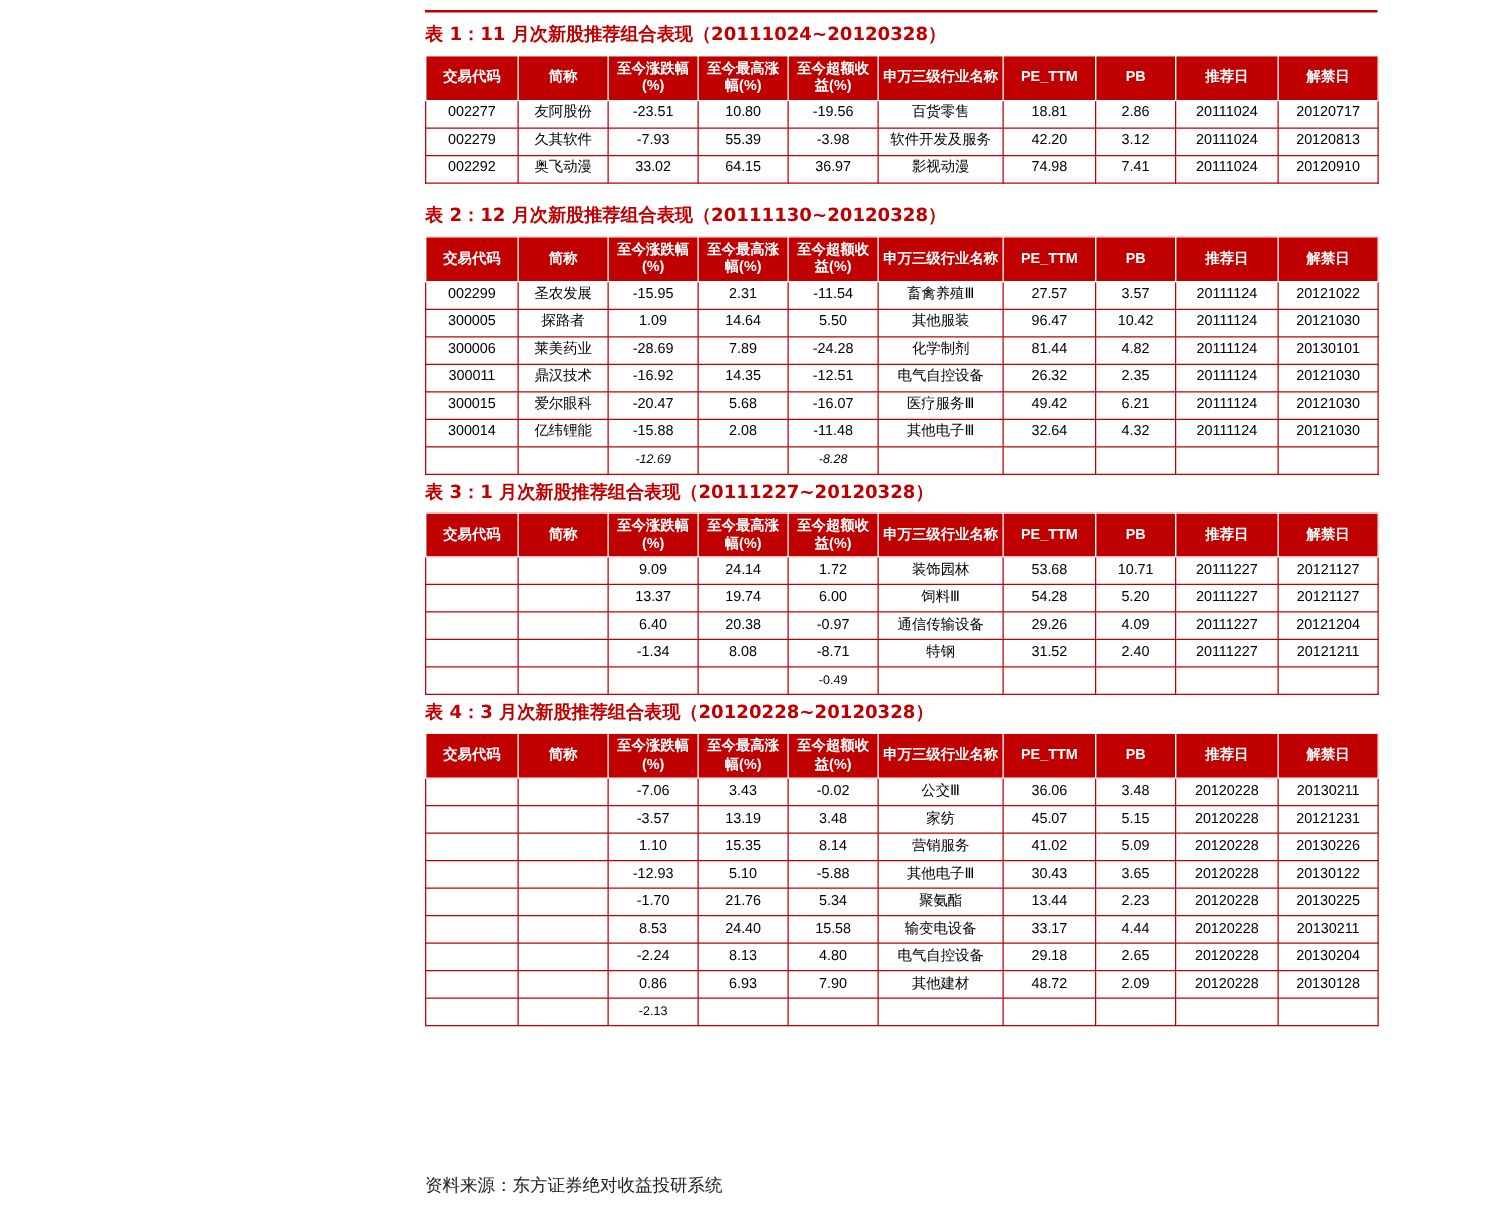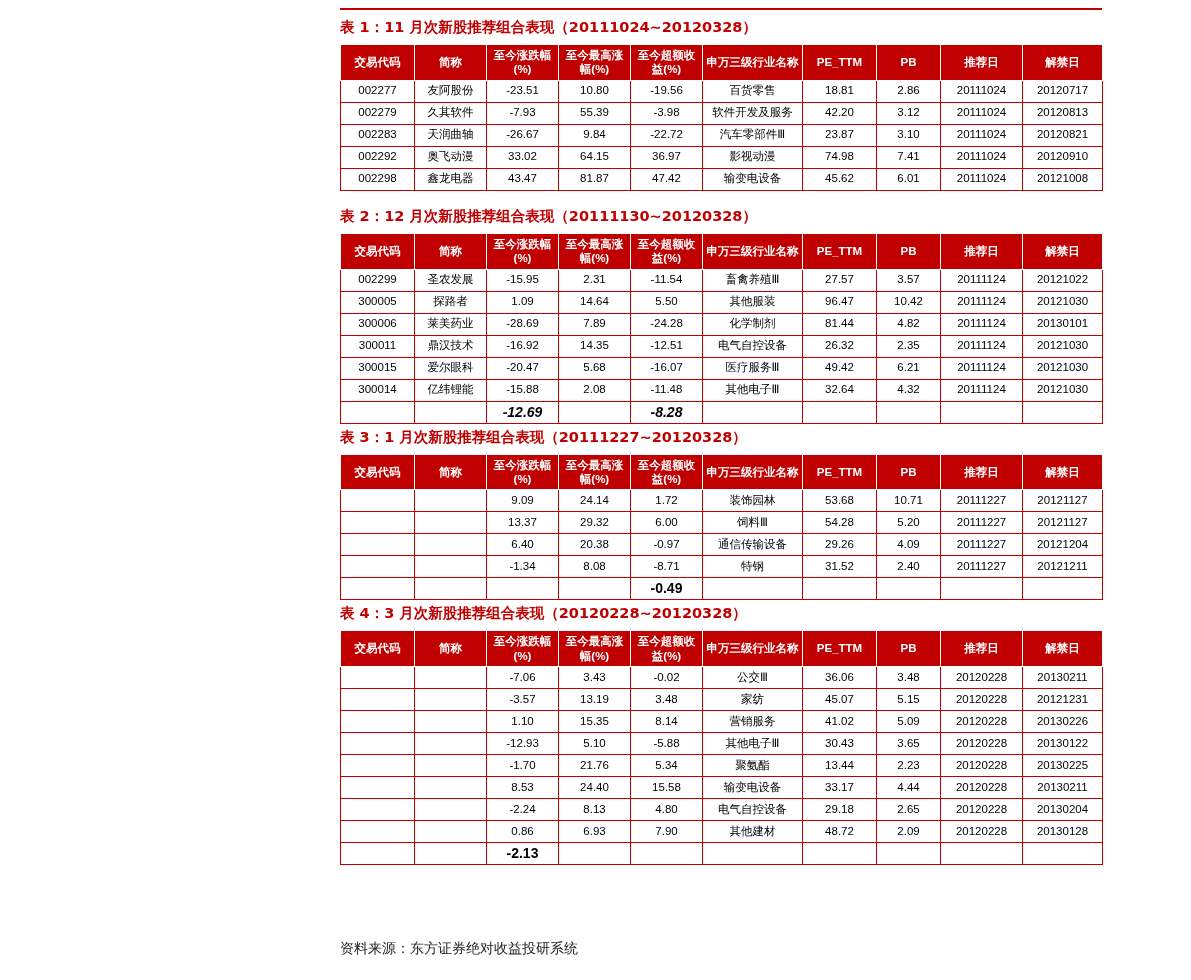--- a/index.html
+++ b/index.html
@@ -70,24 +70,24 @@
   td.neg { color: #d00000; }
   td.ind { text-align: left; padding-left: 5px; }
   td.blank { border: 1px solid #c00000; }
   td.none {
     border: none;
     background: transparent;
   }
   .summary-row td {
     border: none;
     background: transparent;
-    font-weight: bold;
+    font-weight: normal;
     font-style: italic;
     color: #d00000;
-    font-size: 14px;
+    font-size: 10px;
     height: 16px;
   }
   .summary-row td.plain {
     font-style: normal;
   }
   .block { margin-bottom: 16px; }
   .block.t2 { margin-bottom: 4px; }
   .source {
     position: absolute;
     left: 340px;
@@ -164,54 +164,30 @@
             <td class="neg">-7.93</td>
             <td>55.39</td>
             <td class="neg">-3.98</td>
             <td class="ind">软件开发及服务</td>
             <td>42.20</td>
             <td>3.12</td>
             <td>20111024</td>
             <td>20120813</td>
           </tr>
           <tr>
-            <td>002283</td>
-            <td>天润曲轴</td>
-            <td class="neg">-26.67</td>
-            <td>9.84</td>
-            <td class="neg">-22.72</td>
-            <td class="ind">汽车零部件Ⅲ</td>
-            <td>23.87</td>
-            <td>3.10</td>
-            <td>20111024</td>
-            <td>20120821</td>
-          </tr>
-          <tr>
             <td>002292</td>
             <td>奥飞动漫</td>
             <td>33.02</td>
             <td>64.15</td>
             <td>36.97</td>
             <td class="ind">影视动漫</td>
             <td>74.98</td>
             <td>7.41</td>
             <td>20111024</td>
             <td>20120910</td>
-          </tr>
-          <tr>
-            <td>002298</td>
-            <td>鑫龙电器</td>
-            <td>43.47</td>
-            <td>81.87</td>
-            <td>47.42</td>
-            <td class="ind">输变电设备</td>
-            <td>45.62</td>
-            <td>6.01</td>
-            <td>20111024</td>
-            <td>20121008</td>
           </tr>
         </tbody>
       </table>
     </div>
 
     <div class="block t2">
       <div class="tbl-title">表 2：12 月次新股推荐组合表现（20111130~20120328）</div>
       <table class="perf">
         <colgroup>
           <col class="c-code">
@@ -367,21 +343,21 @@
             <td class="ind">装饰园林</td>
             <td>53.68</td>
             <td>10.71</td>
             <td>20111227</td>
             <td>20121127</td>
           </tr>
           <tr>
             <td class="none"></td>
             <td class="none"></td>
             <td>13.37</td>
-            <td>29.32</td>
+            <td>19.74</td>
             <td>6.00</td>
             <td class="ind">饲料Ⅲ</td>
             <td>54.28</td>
             <td>5.20</td>
             <td>20111227</td>
             <td>20121127</td>
           </tr>
           <tr>
             <td class="none"></td>
             <td class="none"></td>

